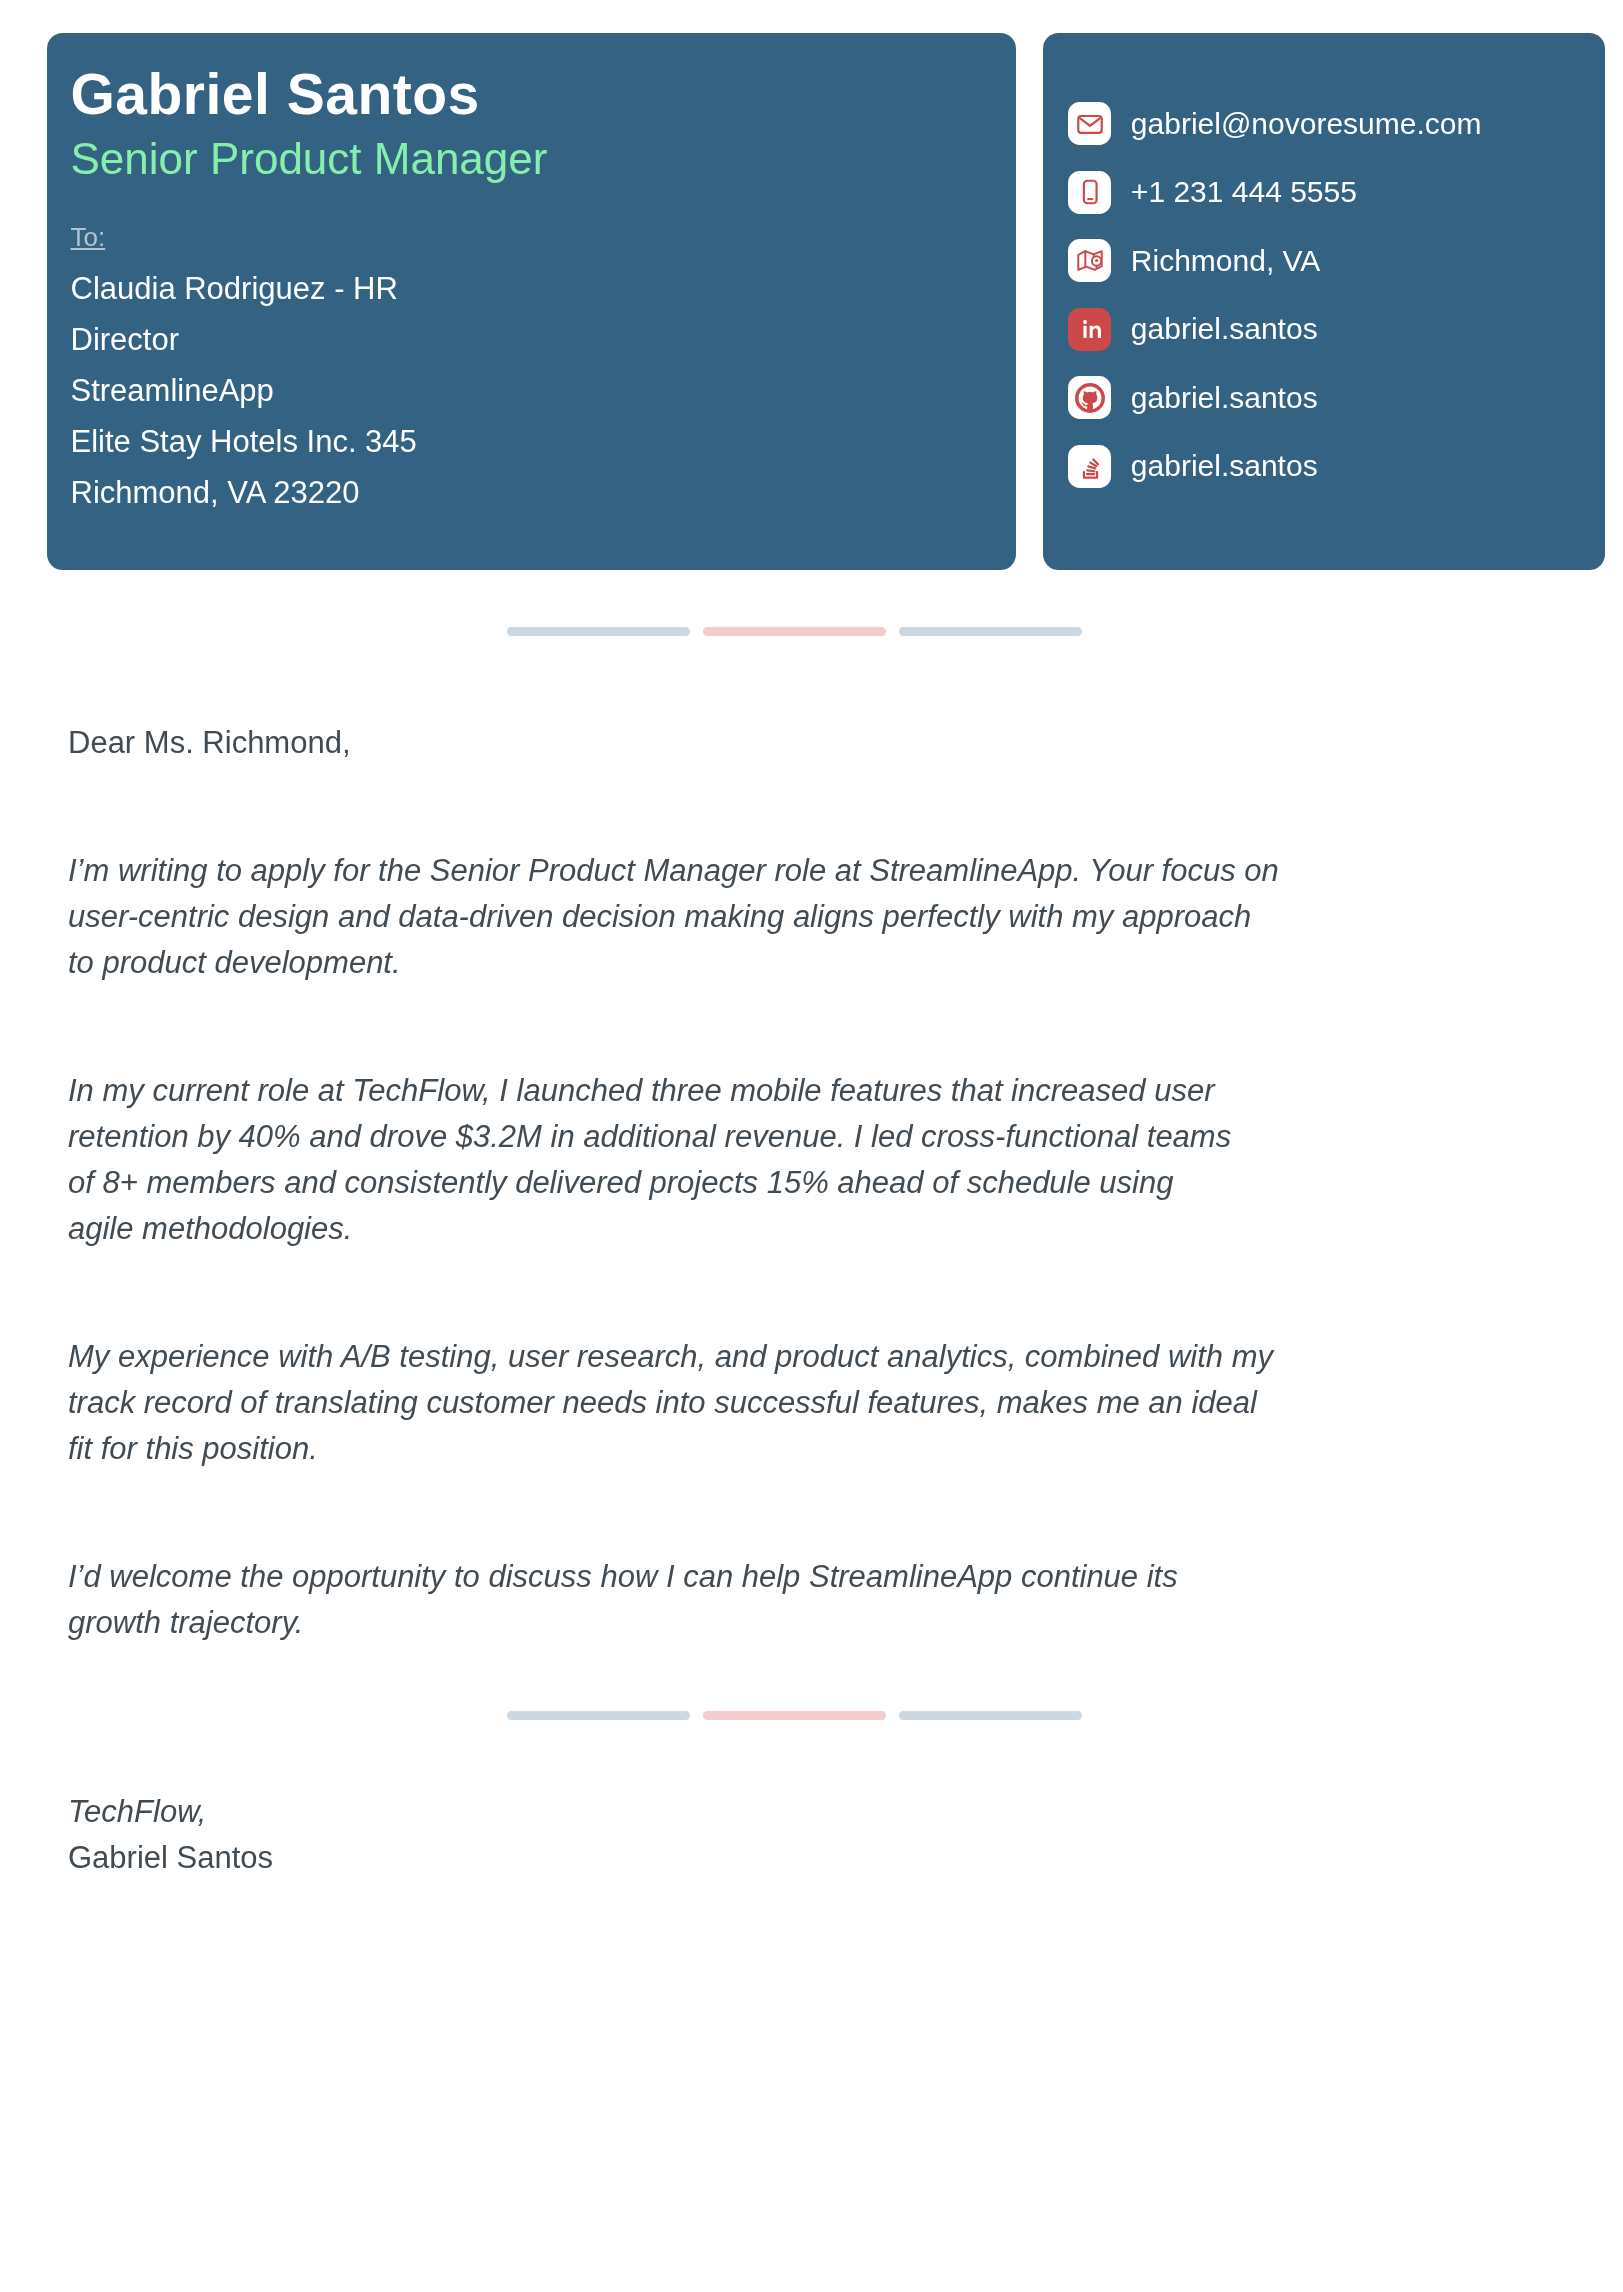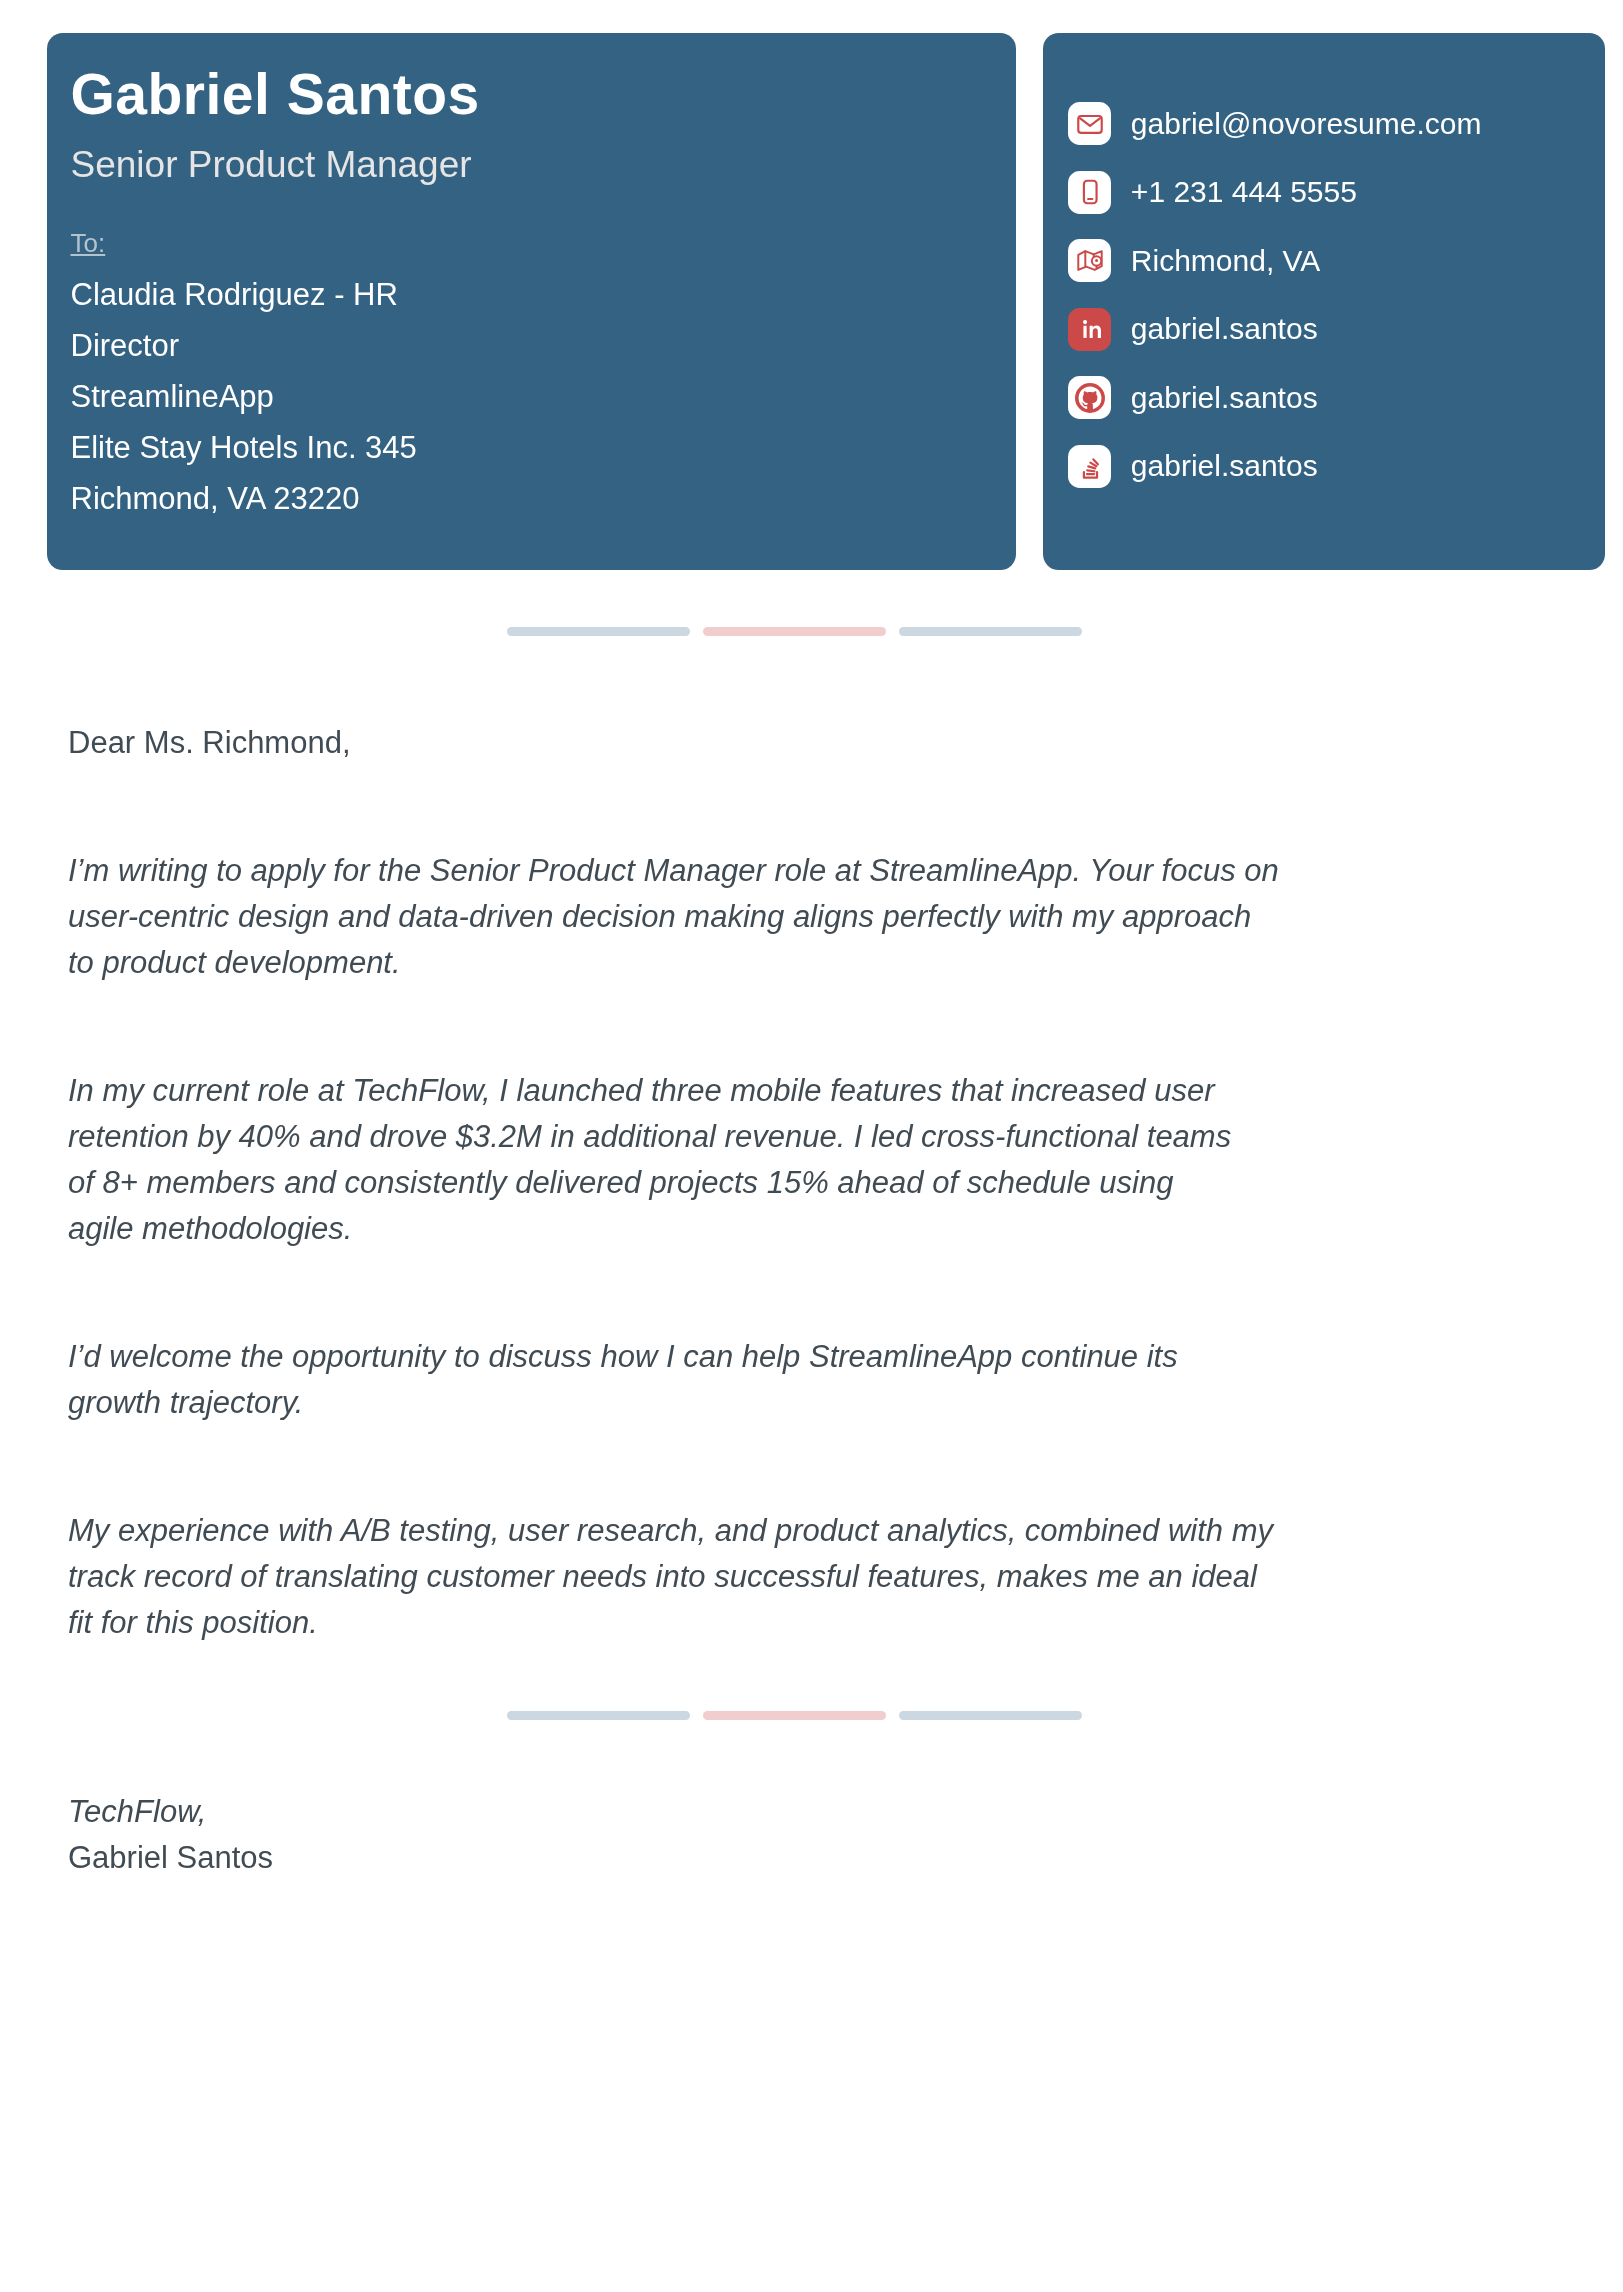--- a/index.html
+++ b/index.html
@@ -35,25 +35,25 @@
     color:#fff;
   }
   .name{
     font-size:57px;
     font-weight:bold;
     line-height:71px;
     letter-spacing:0.5px;
     color:#ffffff;
   }
   .job-title{
-    font-size:37px;
+    font-size:44px;
     font-weight:400;
     line-height:49px;
-    margin-top:10px;
-    color:#e5e5e5;
+    margin-top:4px;
+    color:#86efac;
   }
   .to-label{
     margin-top:29px;
     font-size:26px;
     line-height:51px;
     color:rgba(255,255,255,0.62);
     text-decoration:underline;
   }
   .recipient{
     font-size:31px;
@@ -220,25 +220,25 @@
 
   <div class="greeting">Dear Ms. Richmond,</div>
 
   <p class="para">I’m writing to apply for the Senior Product Manager role at StreamlineApp. Your focus on
 user-centric design and data-driven decision making aligns perfectly with my approach
 to product development.</p>
   <p class="para">In my current role at TechFlow, I launched three mobile features that increased user
 retention by 40% and drove $3.2M in additional revenue. I led cross-functional teams
 of 8+ members and consistently delivered projects 15% ahead of schedule using
 agile methodologies.</p>
-  <p class="para">I’d welcome the opportunity to discuss how I can help StreamlineApp continue its
-growth trajectory.</p>
   <p class="para">My experience with A/B testing, user research, and product analytics, combined with my
 track record of translating customer needs into successful features, makes me an ideal
 fit for this position.</p>
+  <p class="para">I’d welcome the opportunity to discuss how I can help StreamlineApp continue its
+growth trajectory.</p>
 
   <div class="divider second">
     <span class="bar bar-blue"></span>
     <span class="bar bar-pink"></span>
     <span class="bar bar-blue"></span>
   </div>
 
   <div class="closing">TechFlow,</div>
   <div class="signature-name">Gabriel Santos</div>
 

